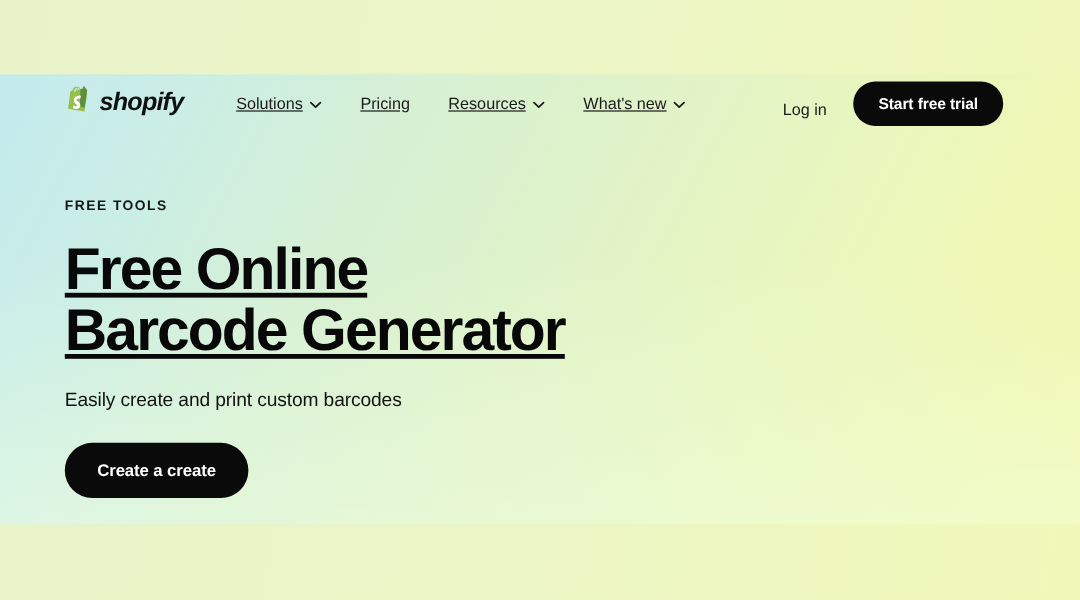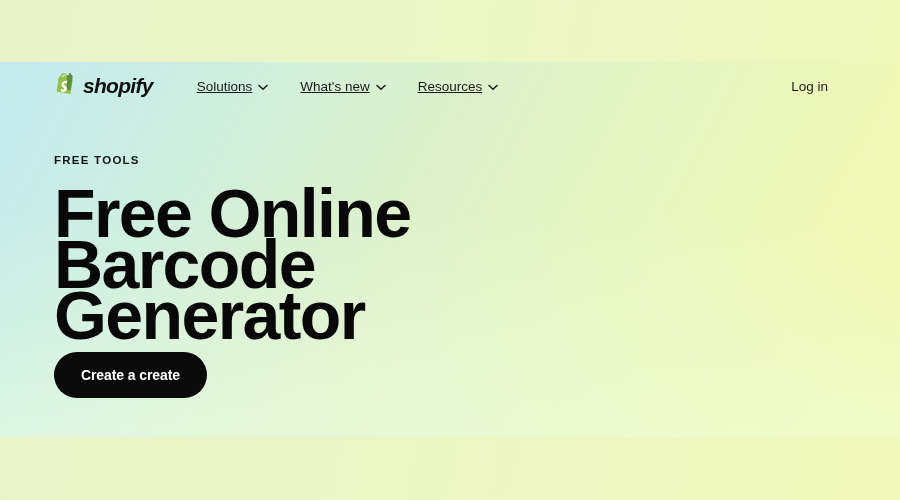--- a/index.html
+++ b/index.html
@@ -113,42 +113,43 @@
     font-weight:bold;
     letter-spacing:-0.1px;
     padding:11px 21px;
     cursor:pointer;
     white-space:nowrap;
   }
 
   
   #hero-content {
     position:absolute;
-    left:54px; top:92px;
+    left:54px; top:104px;
     width:600px;
     z-index:2;
   }
 
   #eyebrow {
     font-size:11.5px;
     font-weight:bold;
     letter-spacing:1.25px;
     color:#161616;
     text-transform:uppercase;
     margin-bottom:22px;
   }
 
   #hero-title {
-    font-size:68px;
+    font-size:49px;
     line-height:51px;
     font-weight:bold;
     letter-spacing:-1.6px;
     color:#080808;
     max-width:430px;
-    margin-bottom:11px;
+    margin-bottom:21px;
+    text-decoration:underline;
   }
 
   #hero-subtitle {
     font-size:16px;
     line-height:22px;
     color:#121212;
     letter-spacing:-0.1px;
     margin-bottom:24px;
   }
 
@@ -189,43 +190,48 @@
       <ul id="nav-links">
         <li class="nav-item">
           <span>Solutions</span>
           <span class="chev">
             <svg width="10" height="7" viewBox="0 0 10 7" aria-hidden="true">
               <path d="M1 1.5L5 5.2 9 1.5" stroke="#1a1a1a" stroke-width="1.5" fill="none" stroke-linecap="round" stroke-linejoin="round"></path>
             </svg>
           </span>
         </li>
         <li class="nav-item">
+          <span>Pricing</span>
+        </li>
+        <li class="nav-item">
+          <span>Resources</span>
+          <span class="chev">
+            <svg width="10" height="7" viewBox="0 0 10 7" aria-hidden="true">
+              <path d="M1 1.5L5 5.2 9 1.5" stroke="#1a1a1a" stroke-width="1.5" fill="none" stroke-linecap="round" stroke-linejoin="round"></path>
+            </svg>
+          </span>
+        </li>
+        <li class="nav-item">
           <span>What's new</span>
           <span class="chev">
             <svg width="10" height="7" viewBox="0 0 10 7" aria-hidden="true">
               <path d="M1 1.5L5 5.2 9 1.5" stroke="#1a1a1a" stroke-width="1.5" fill="none" stroke-linecap="round" stroke-linejoin="round"></path>
             </svg>
           </span>
         </li>
-        <li class="nav-item">
-          <span>Resources</span>
-          <span class="chev">
-            <svg width="10" height="7" viewBox="0 0 10 7" aria-hidden="true">
-              <path d="M1 1.5L5 5.2 9 1.5" stroke="#1a1a1a" stroke-width="1.5" fill="none" stroke-linecap="round" stroke-linejoin="round"></path>
-            </svg>
-          </span>
-        </li>
       </ul>
 
       <div id="nav-right">
         <a id="login-link" href="#">Log in</a>
+        <button id="trial-button">Start free trial</button>
       </div>
 
     </nav>
 
     <div id="hero-content">
       <div id="eyebrow">FREE TOOLS</div>
       <h1 id="hero-title">Free Online Barcode Generator</h1>
+      <p id="hero-subtitle">Easily create and print custom barcodes</p>
       <button id="cta-button">Create a create</button>
     </div>
 
   </div>
 </div>
 
 </body></html>

